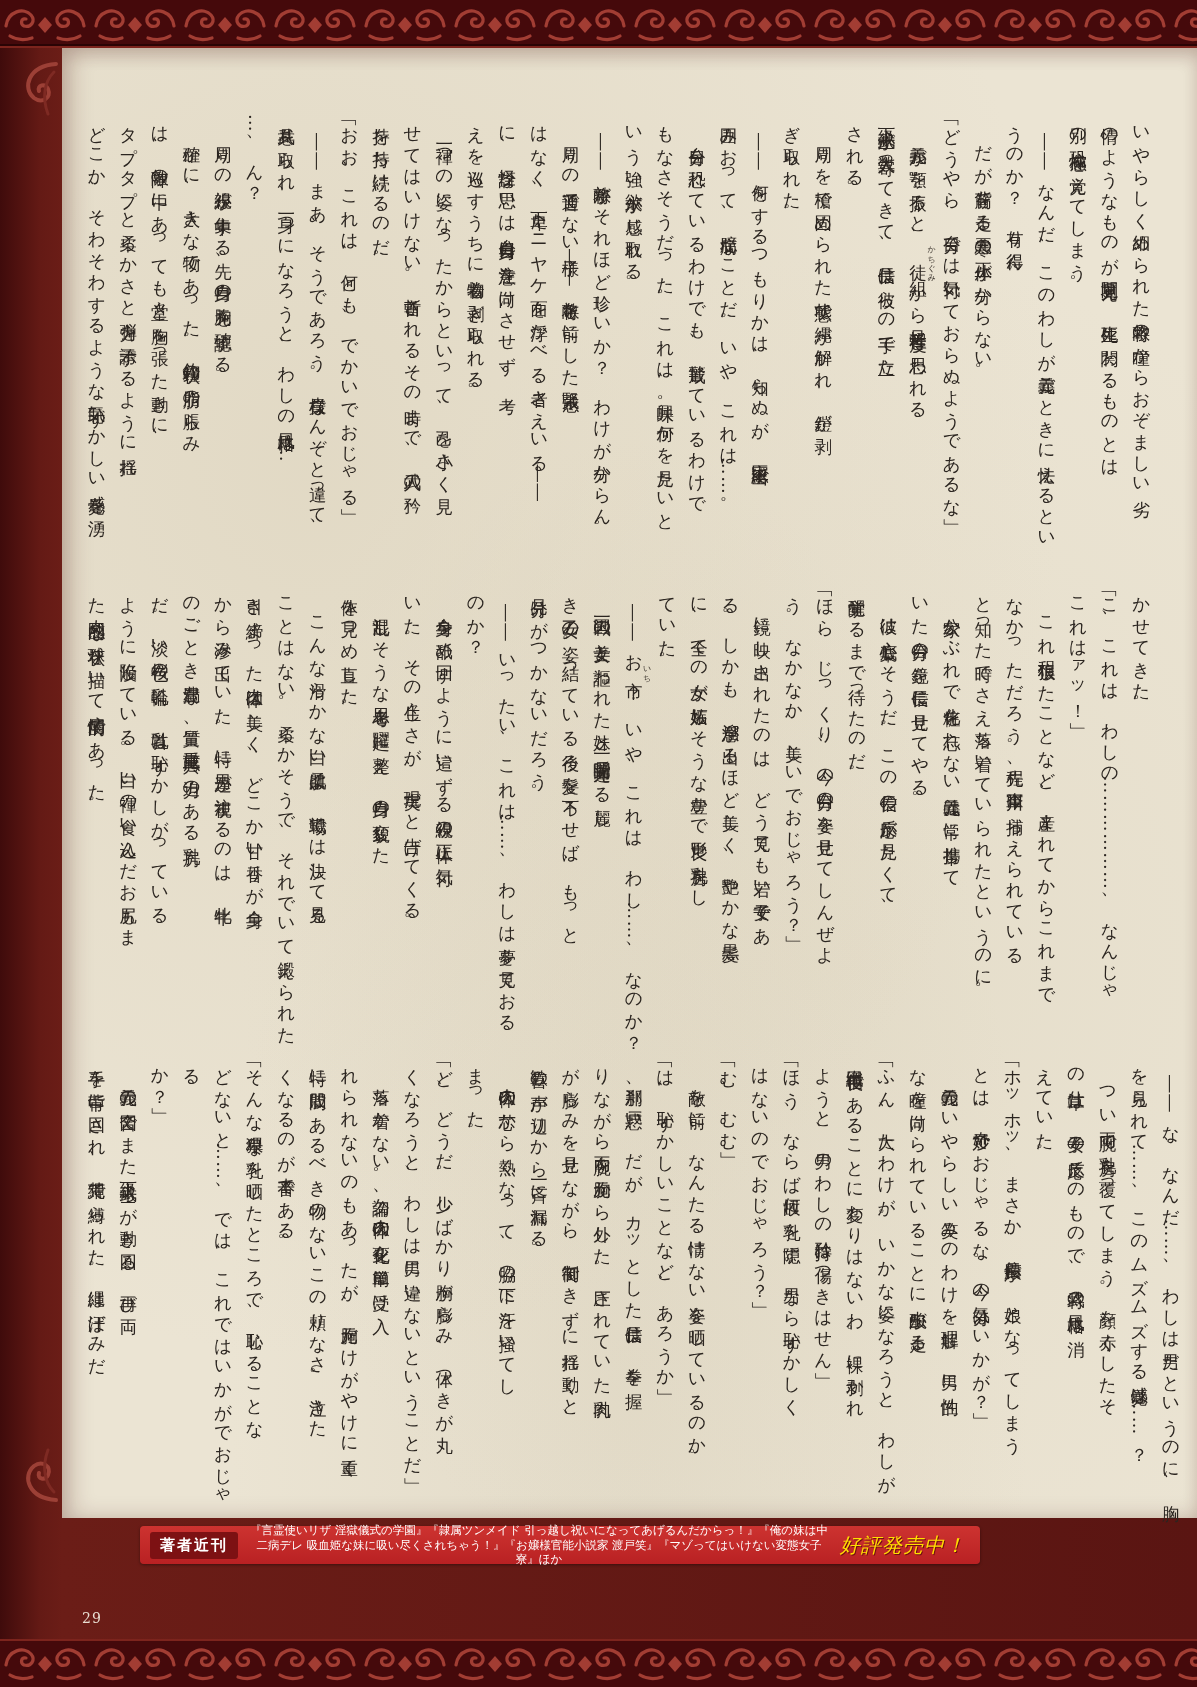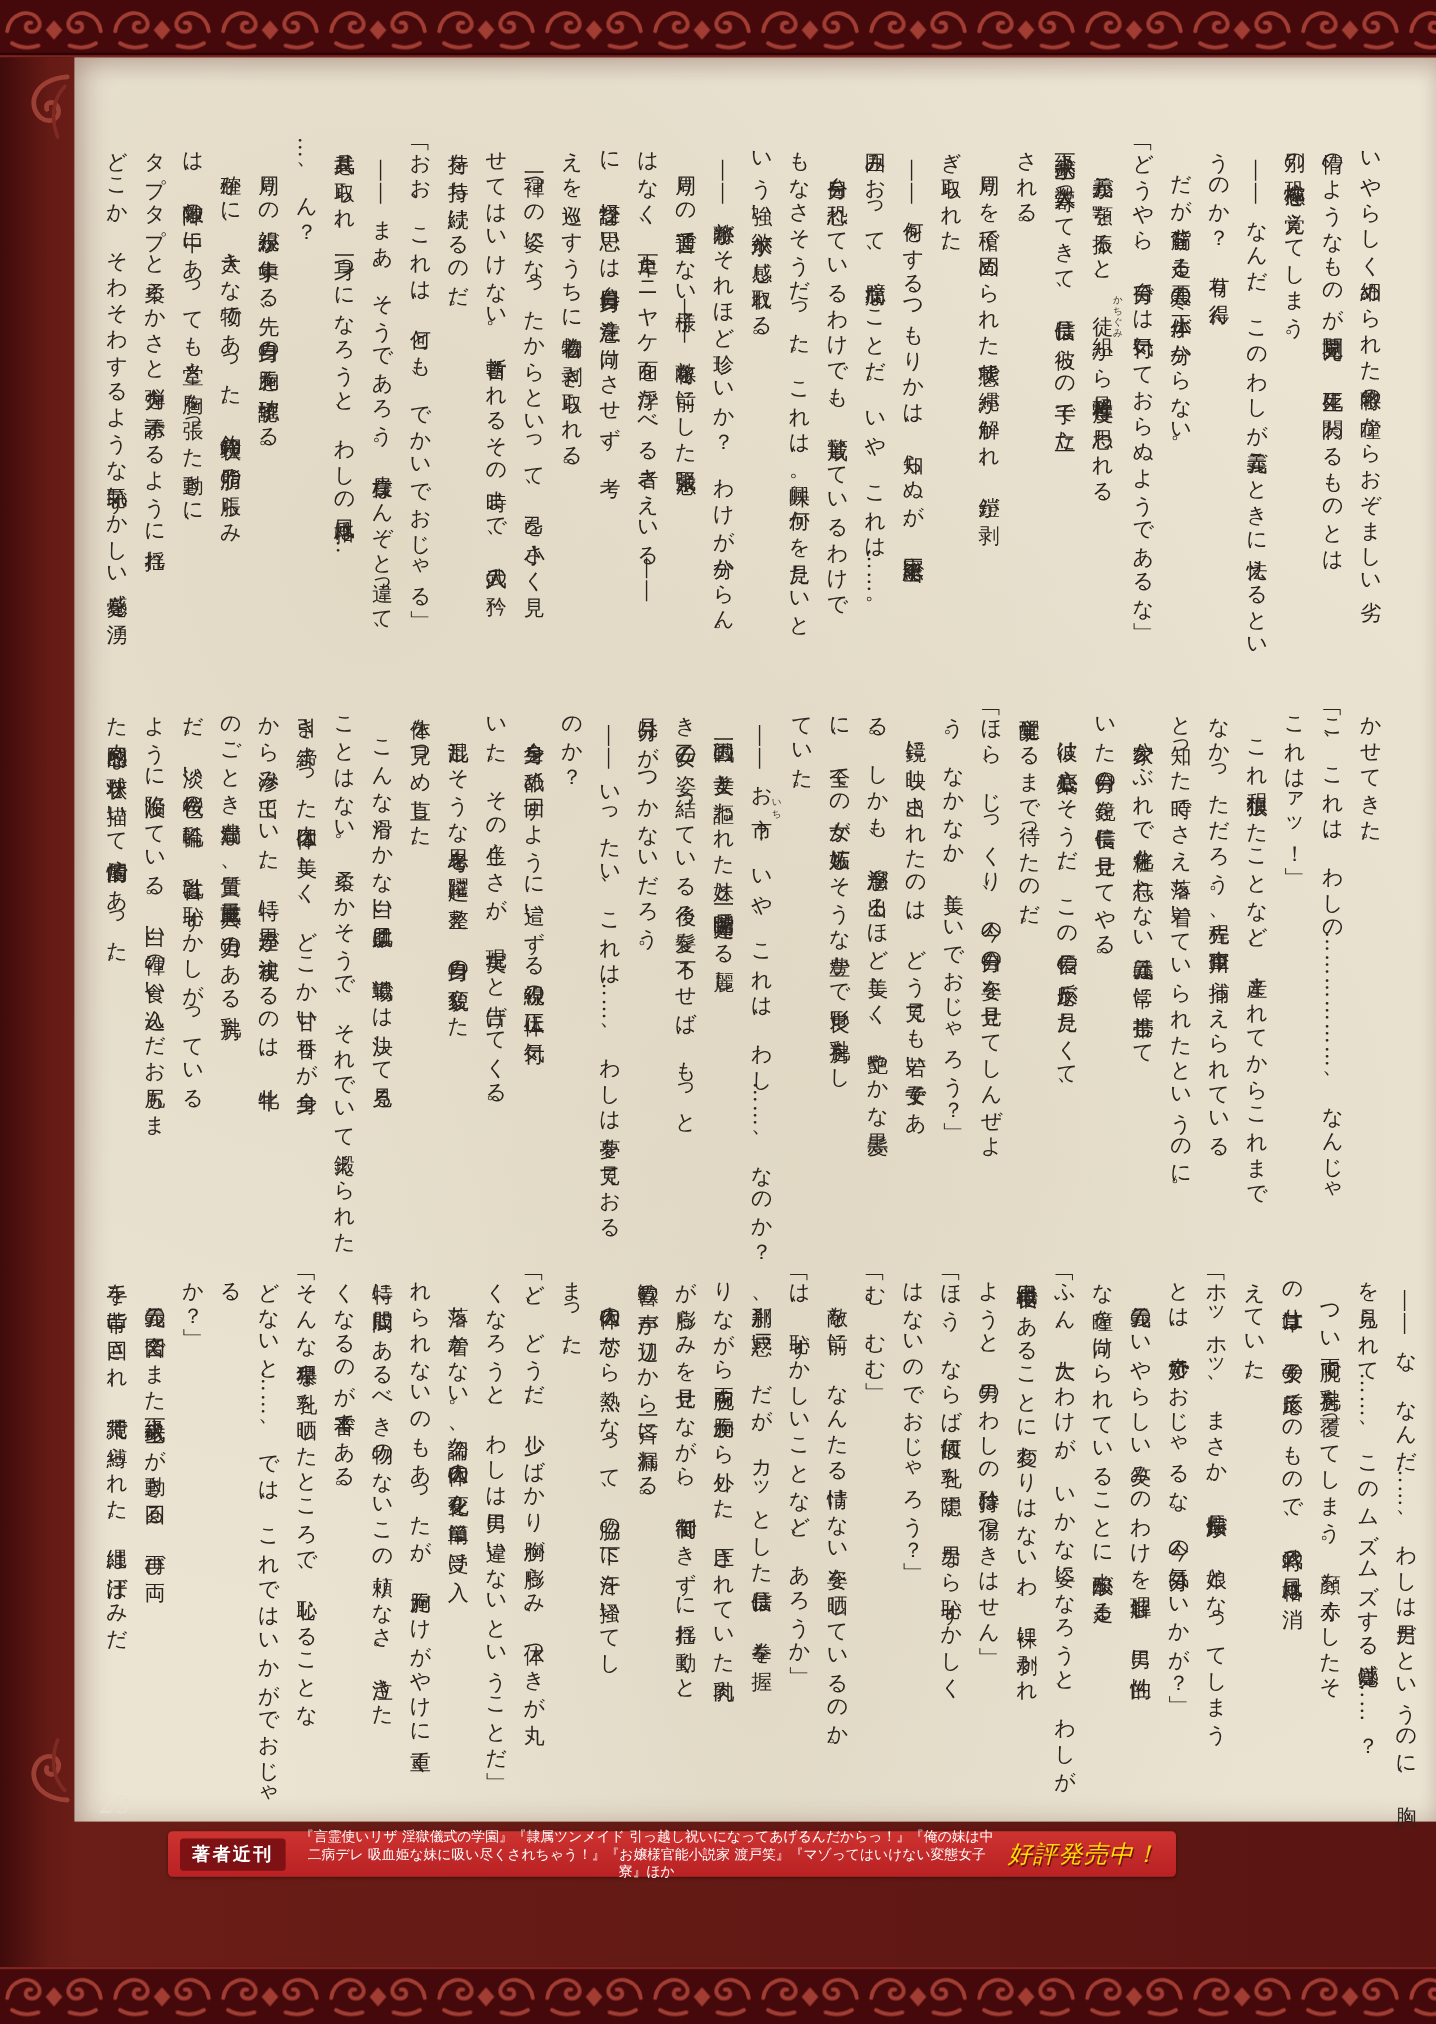--- a/index.html
+++ b/index.html
@@ -26,22 +26,22 @@
     height:460px;margin-bottom:11px;
     font-size:17.5px;letter-spacing:1.6px;line-height:31.6px;
     color:#2b2520;overflow:visible;
   }
   .band p{margin:0;padding:0;height:100%;}
   .band rt{font-size:8px;letter-spacing:0;color:#3a332c;}
   .corner{position:absolute;left:14px;width:46px;height:64px;}
   .corner.top{top:58px;}
   .corner.bottom{top:1442px;}
   .page-number{
-    position:absolute;left:82px;top:1492px;color:#e9ded2;
-    font-size:20px;letter-spacing:1px;
+    position:absolute;left:82px;top:1610px;color:#e9ded2;
+    font-size:14px;letter-spacing:1px;
   }
   .footer-bar{
     position:absolute;left:140px;top:1526px;width:840px;height:38px;
     background:linear-gradient(180deg,#cd3330,#b92123);
     border-radius:4px;display:flex;align-items:center;gap:10px;
     padding:0 10px;box-sizing:border-box;
     box-shadow:0 1px 3px rgba(0,0,0,.4);
   }
   .footer-label{
     background:#7d1113;color:#fff;font-weight:bold;font-size:15px;

